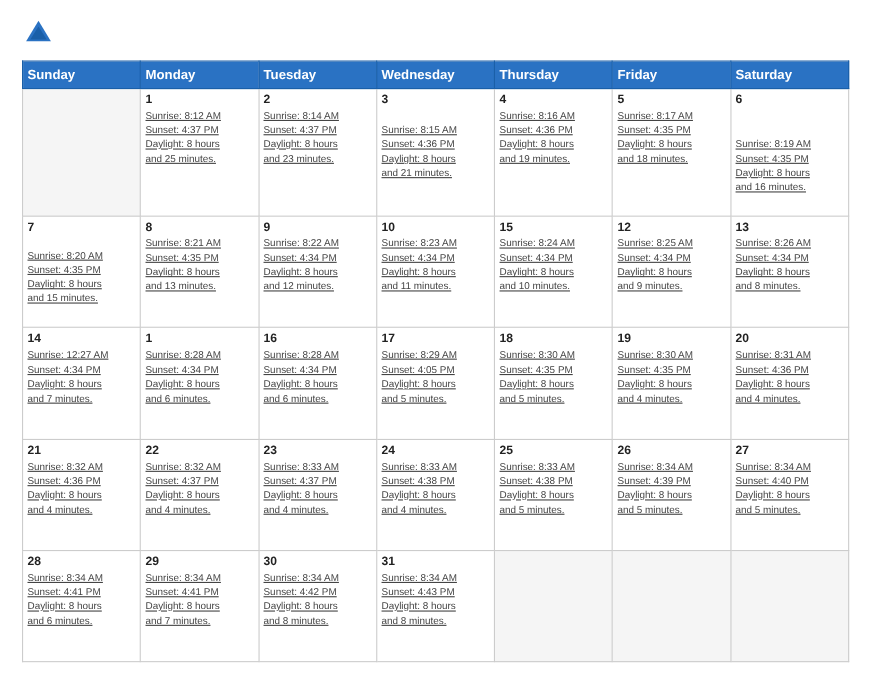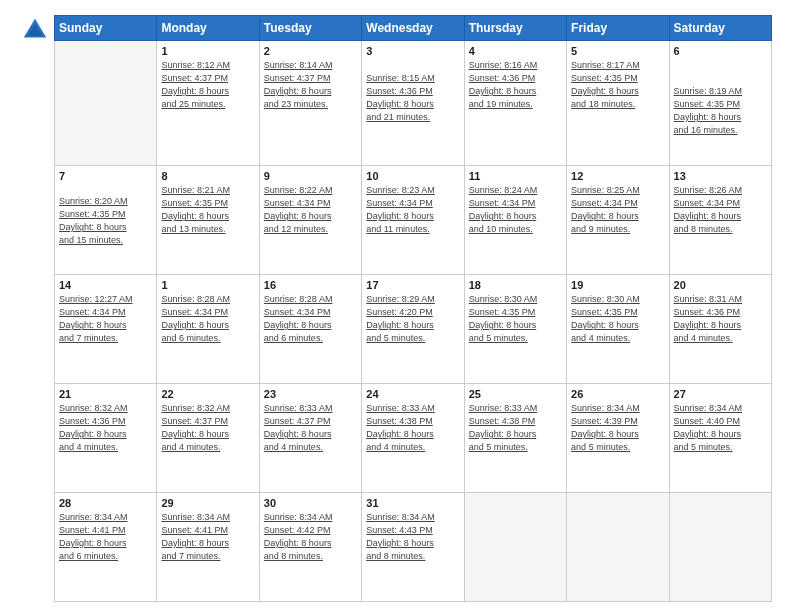--- a/index.html
+++ b/index.html
@@ -8,21 +8,21 @@
       height: 612px;
       font-family: Arial, sans-serif;
       background: #fff;
       overflow: hidden;
     }
     .page {
       width: 792px;
       height: 612px;
       padding: 15px 20px 10px 20px;
       display: flex;
-      flex-direction: row;
+      flex-direction: column;
     }
     .header {
       display: flex;
       justify-content: space-between;
       align-items: flex-start;
       margin-bottom: 10px;
     }
     .logo {
       display: flex;
       align-items: center;
@@ -207,21 +207,21 @@
 and 12 minutes.</div>
           </td>
           <td>
             <span class="day-number">10</span>
             <div class="day-info" style="white-space: pre-line;">Sunrise: 8:23 AM
 Sunset: 4:34 PM
 Daylight: 8 hours
 and 11 minutes.</div>
           </td>
           <td>
-            <span class="day-number">11</span>
+            <span class="day-number">15</span>
             <div class="day-info" style="white-space: pre-line;">Sunrise: 8:24 AM
 Sunset: 4:34 PM
 Daylight: 8 hours
 and 10 minutes.</div>
           </td>
           <td>
             <span class="day-number">12</span>
             <div class="day-info" style="white-space: pre-line;">Sunrise: 8:25 AM
 Sunset: 4:34 PM
 Daylight: 8 hours
@@ -253,21 +253,21 @@
           <td>
             <span class="day-number">16</span>
             <div class="day-info" style="white-space: pre-line;">Sunrise: 8:28 AM
 Sunset: 4:34 PM
 Daylight: 8 hours
 and 6 minutes.</div>
           </td>
           <td>
             <span class="day-number">17</span>
             <div class="day-info" style="white-space: pre-line;">Sunrise: 8:29 AM
-Sunset: 4:20 PM
+Sunset: 4:05 PM
 Daylight: 8 hours
 and 5 minutes.</div>
           </td>
           <td>
             <span class="day-number">18</span>
             <div class="day-info" style="white-space: pre-line;">Sunrise: 8:30 AM
 Sunset: 4:35 PM
 Daylight: 8 hours
 and 5 minutes.</div>
           </td>

